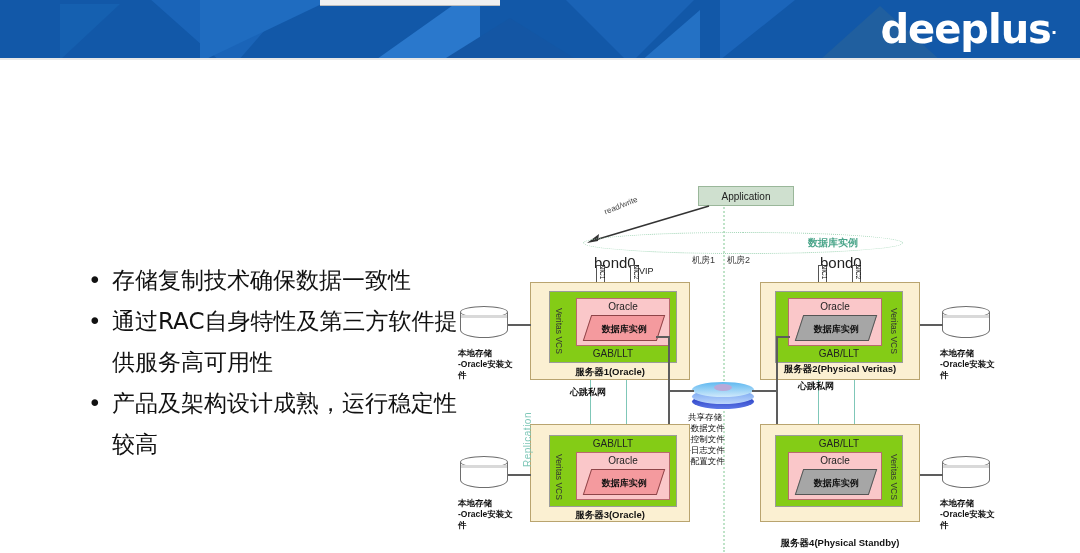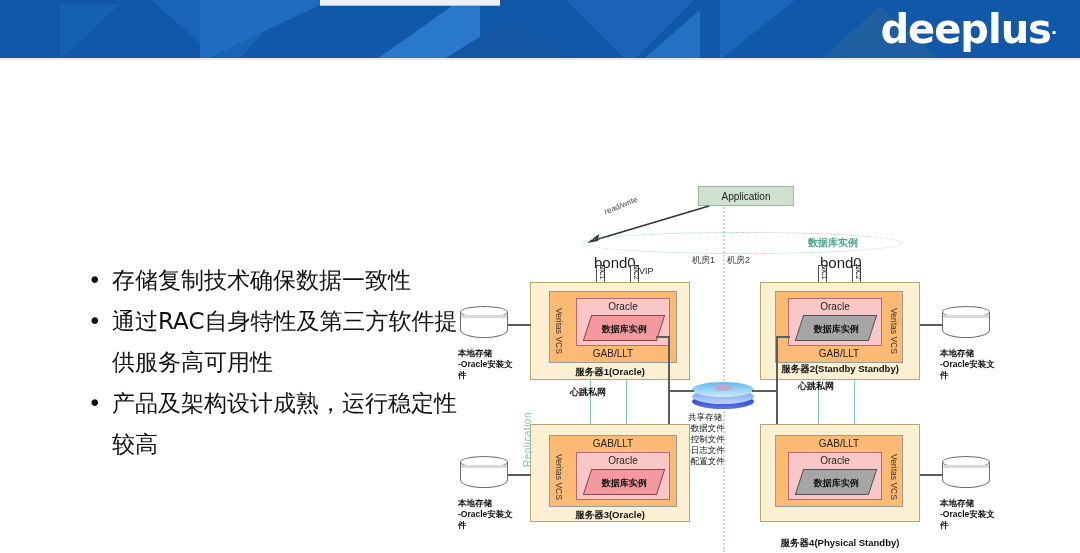--- a/index.html
+++ b/index.html
@@ -109,21 +109,21 @@
   .pubnet-lbl {
     position:absolute; left:378px; top:60px;
     font-size:10px; color:#4aa58a; font-weight:600; white-space:nowrap;
   }
 
   
   .srv {
     position:absolute; background:#fbf0d2; border:1px solid #b9a46f;
   }
   .srv-inner {
-    position:absolute; background:#fdba74; border:1px solid #9b9b9b;
+    position:absolute; background:#84cc16; border:1px solid #9b9b9b;
   }
   .oracle {
     position:absolute; background:#fac7c9; border:1px solid #b86a6e;
   }
   .oracle-lbl {
     position:absolute; width:100%; text-align:center; font-size:10px; color:#222;
   }
   .dbinst {
     position:absolute; font-size:9px; font-weight:700; color:#111;
     text-align:center; line-height:26px;
@@ -310,21 +310,21 @@
 
     <div class="srv" style="left:330px; top:106px; width:160px; height:98px;">
       <div class="srv-inner" style="left:14px; top:8px; width:128px; height:72px;">
         <div class="veritas r90" style="right:4px; top:16px; height:42px;"><span>Veritas</span> <span>VCS</span></div>
         <div class="oracle" style="left:12px; top:6px; width:94px; height:48px;">
           <div class="oracle-lbl" style="top:2px;">Oracle</div>
           <div class="dbinst gray" style="left:10px; top:16px; width:74px; height:26px;"><span>数据库实例</span></div>
         </div>
         <div class="gab" style="top:56px;">GAB/LLT</div>
       </div>
-      <div class="srv-name" style="top:80px;">服务器2(Standby Standby)</div>
+      <div class="srv-name" style="top:80px;">服务器2(Physical Veritas)</div>
     </div>
 
     <div class="cyl" style="left:512px; top:130px;">
       <div class="body"></div>
         <div class="top"></div>
         <div class="band"></div>
     </div>
     <div class="wire h" style="left:490px; top:148px; width:23px;"></div>
     <div class="stor-lbl" style="left:510px; top:172px;">
       <span>本地存储</span><br>

